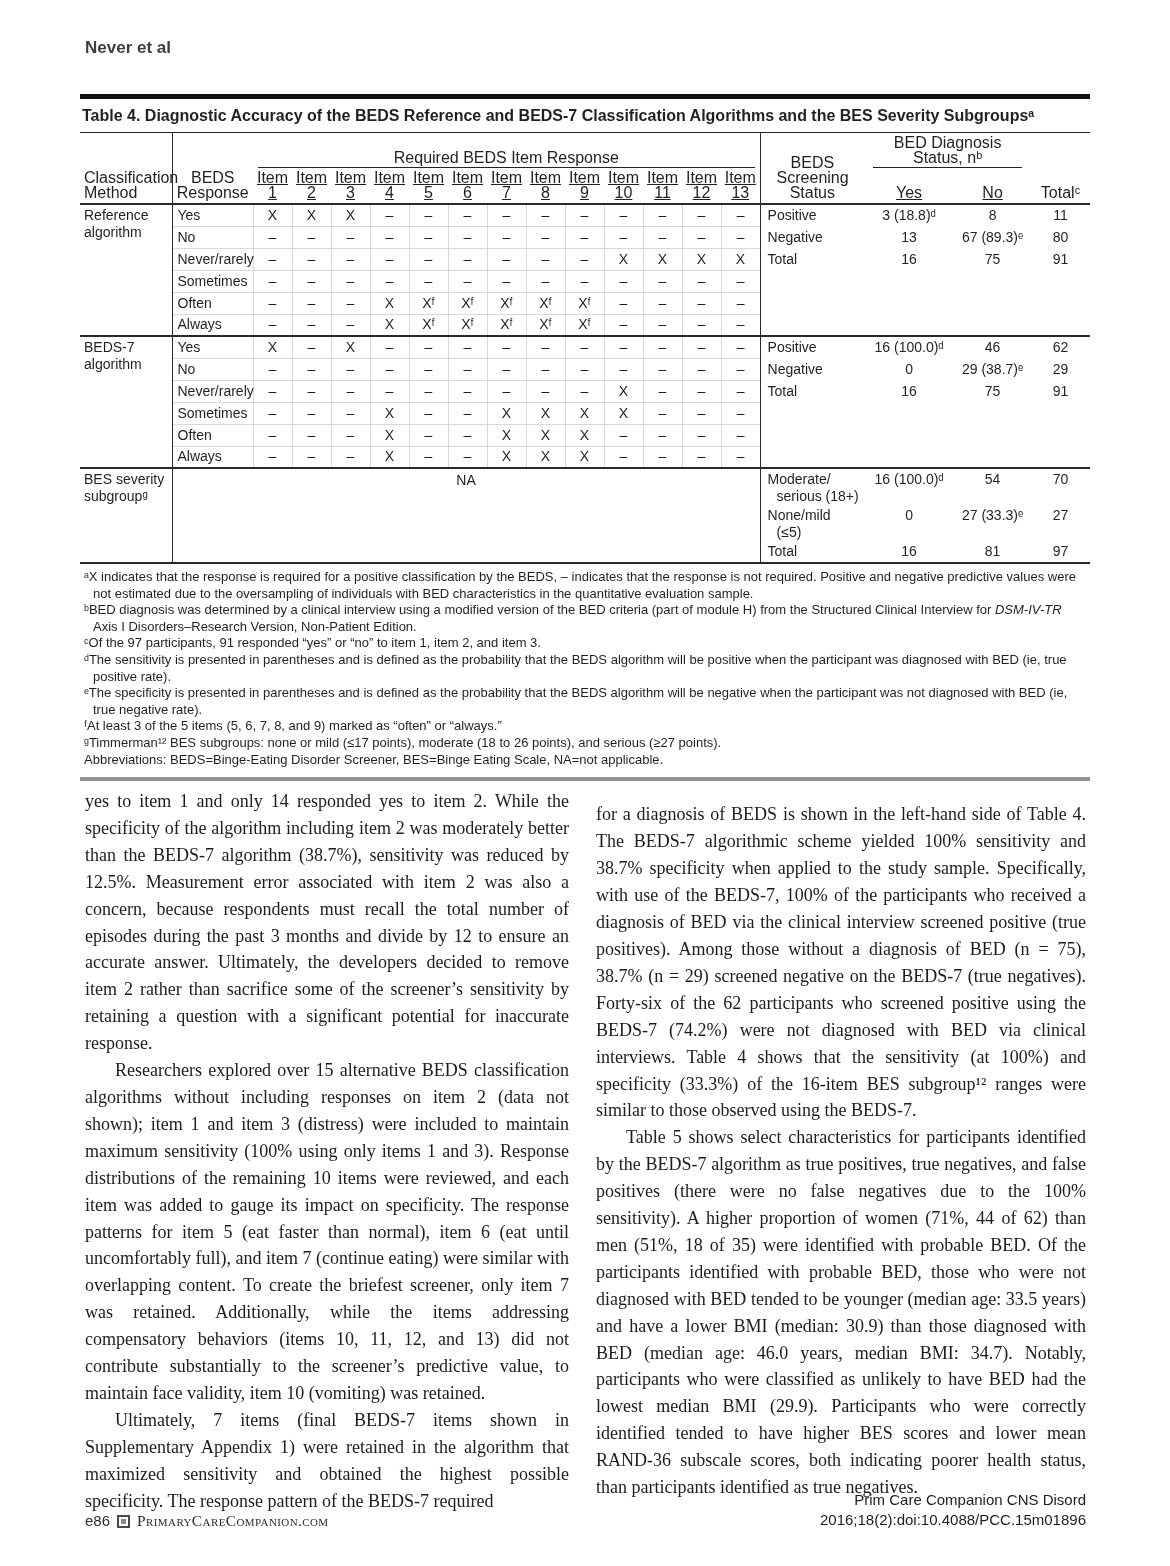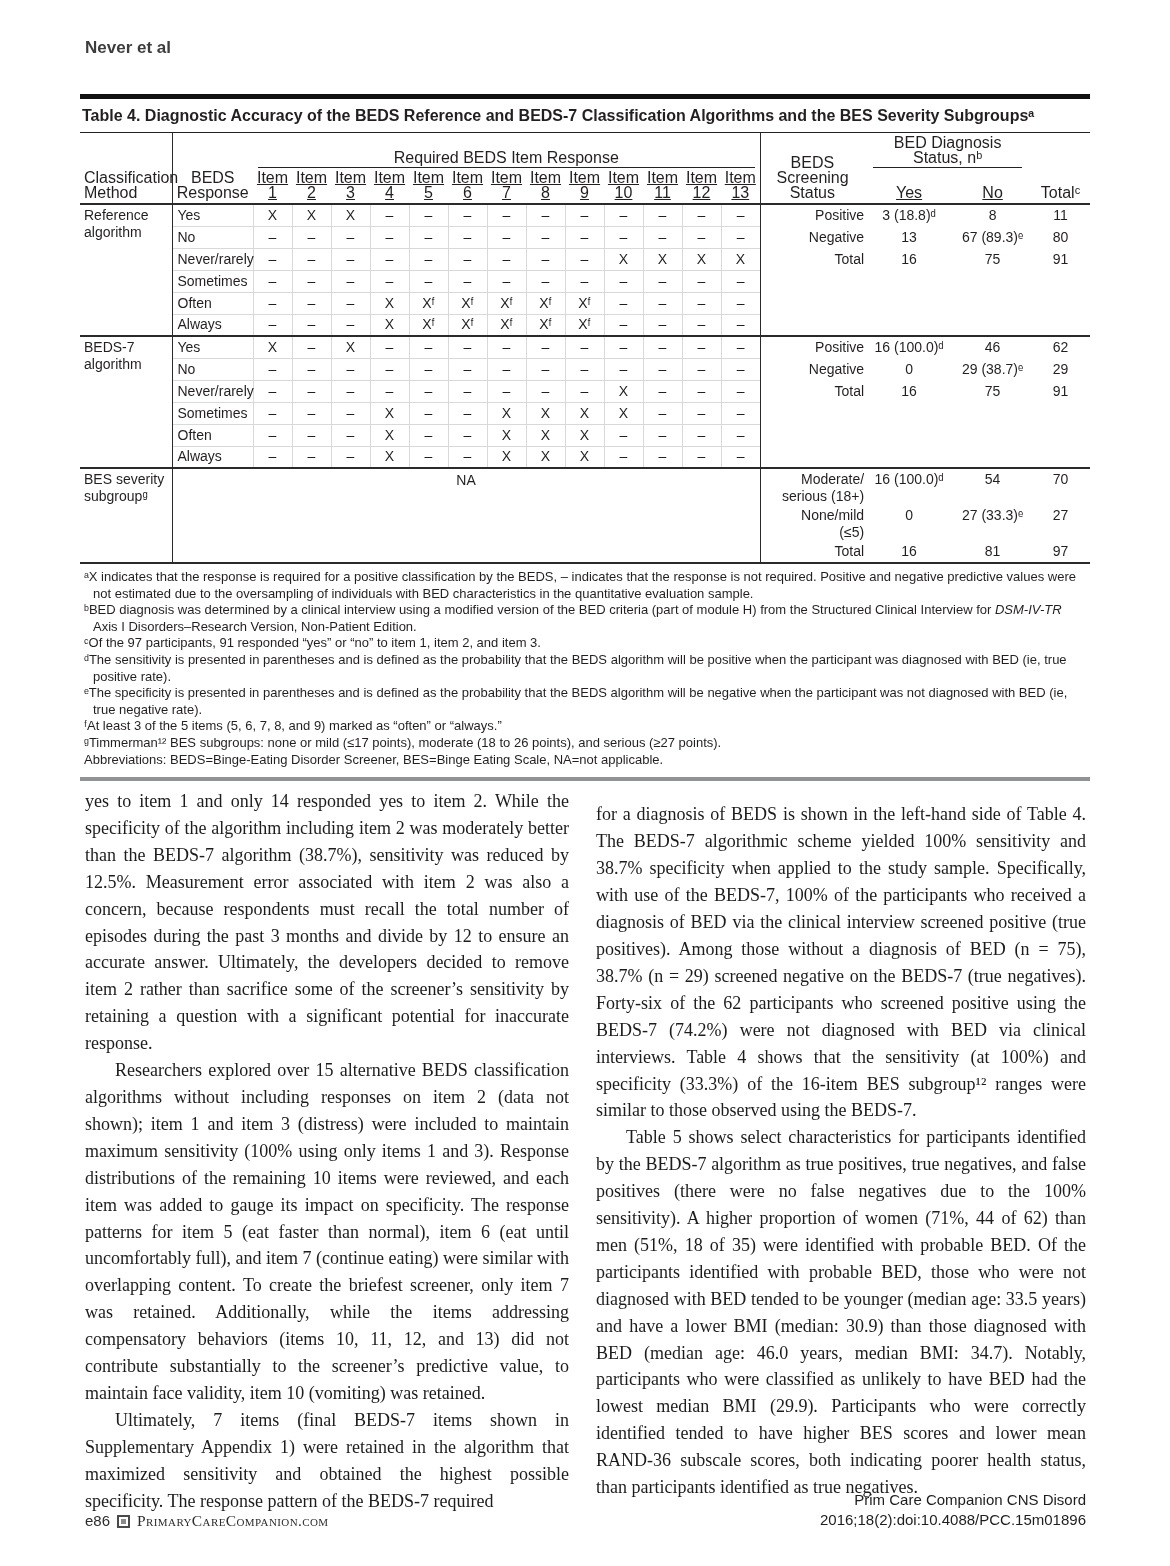--- a/index.html
+++ b/index.html
@@ -34,21 +34,21 @@
   .h-total{text-align:center;border-bottom:2px solid var(--rule);}
   tr.h2 th{border-bottom:2px solid var(--rule);text-align:center;text-decoration:underline;}
   .h-item{white-space:pre-line;font-size:13.5px;line-height:15px;}
   .h-yes,.h-no{text-align:center;}
 
   
   .t4 tbody td{height:22px;font-size:14px;line-height:17px;vertical-align:middle;}
   .c-method{vertical-align:top !important;text-align:left;padding:2px 2px 0 4px;border-right:1px solid var(--rule);}
   .c-resp{text-align:left;padding-left:5px;white-space:nowrap;border-top:1px solid var(--grid);}
   td.mx{text-align:center;font-size:13.5px;border-left:1px solid var(--grid);border-top:1px solid var(--grid);}
-  .c-status{text-align:right;padding-left:7px;white-space:nowrap;border-left:1.5px solid var(--rule);}
+  .c-status{text-align:left;padding-left:7px;white-space:nowrap;border-left:1.5px solid var(--rule);}
   .c-yes,.c-no,.c-total{text-align:center;white-space:nowrap;}
   tr.sec-start td{border-top:2px solid var(--rule);}
   .c-na{text-align:center;vertical-align:top !important;padding-top:3px;}
   .two{vertical-align:top !important;padding-top:2px;height:36px;}
   .two .ind{padding-left:9px;}
   .num-top{vertical-align:top !important;padding-top:2px;}
 
   
   .fnotes{padding:5px 2px 6px 4px;}
   .fn{font:13px/16.6px var(--sans);color:var(--ink);padding-left:9px;text-indent:-9px;}

